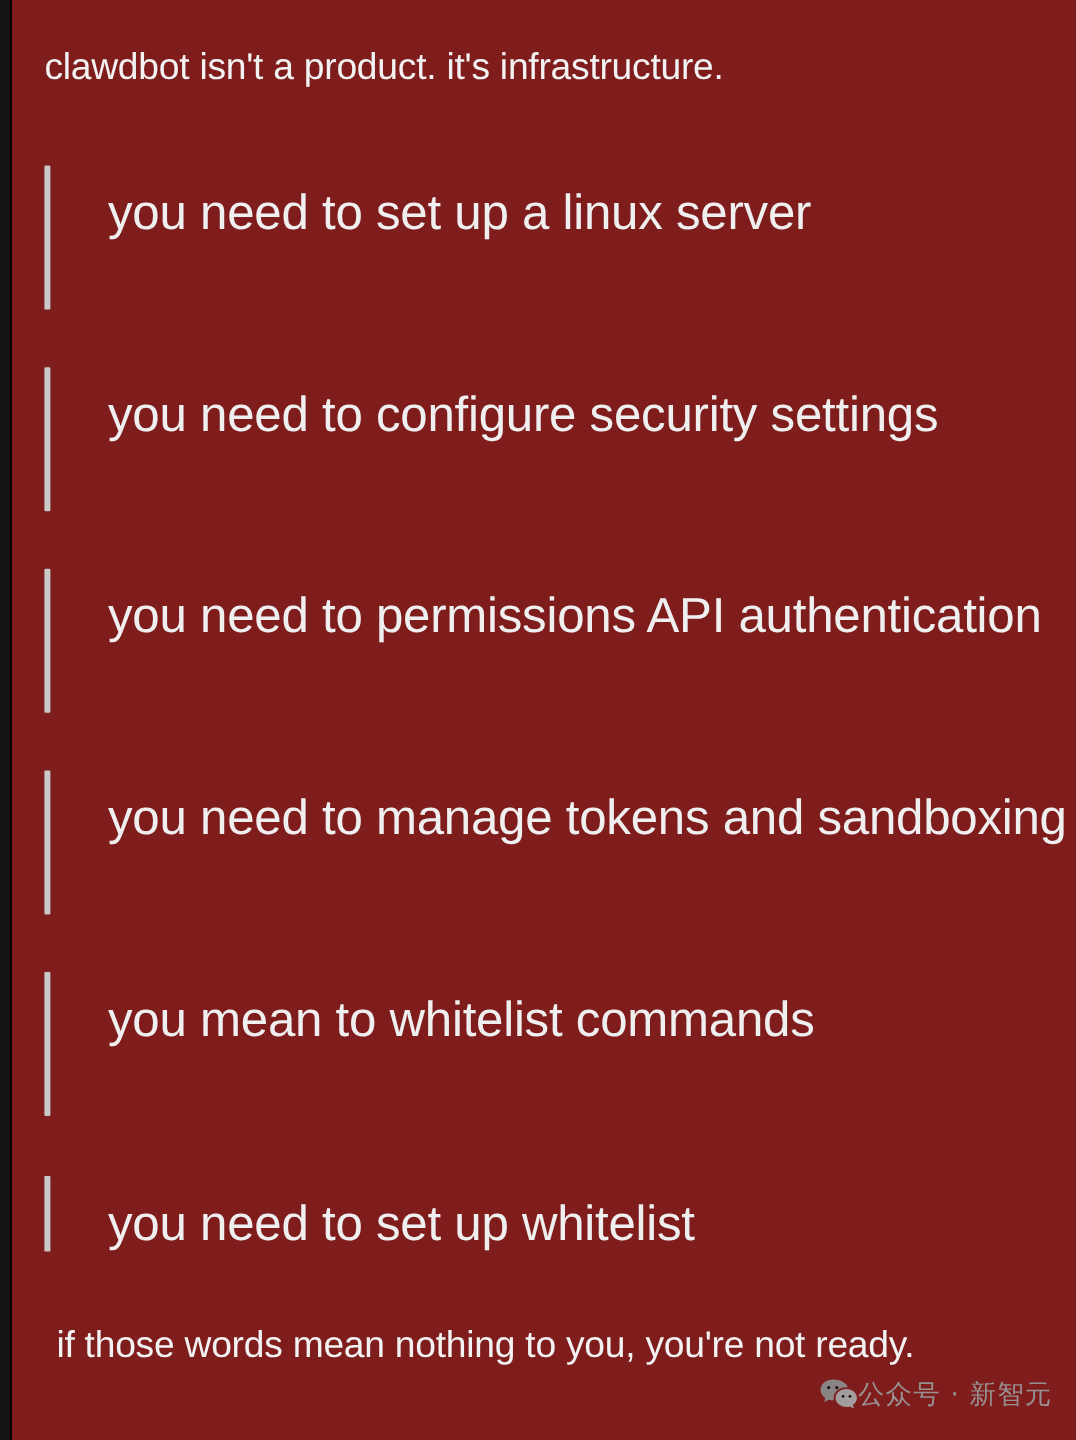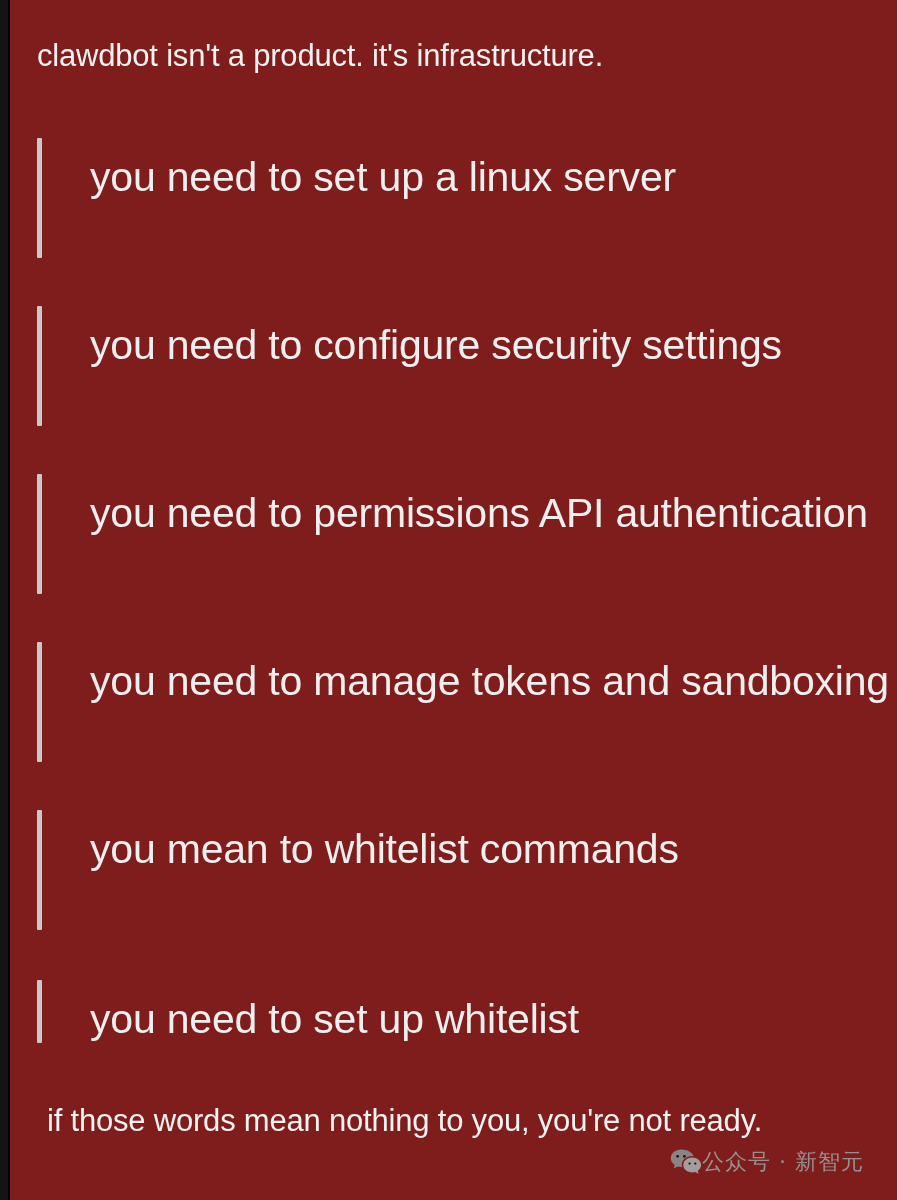--- a/index.html
+++ b/index.html
@@ -106,21 +106,21 @@
     font-weight: 400;
     letter-spacing: -0.2px;
     line-height: 1.3;
     white-space: nowrap;
     margin-left: 12px;
   }
 
   
   .watermark {
     position: absolute;
-    right: 33px;
+    right: 20px;
     top: 1147px;
     display: flex;
     align-items: center;
     gap: 0;
     opacity: 0.92;
   }
   .wechat-icon {
     width: 32px;
     height: 28px;
     display: block;

